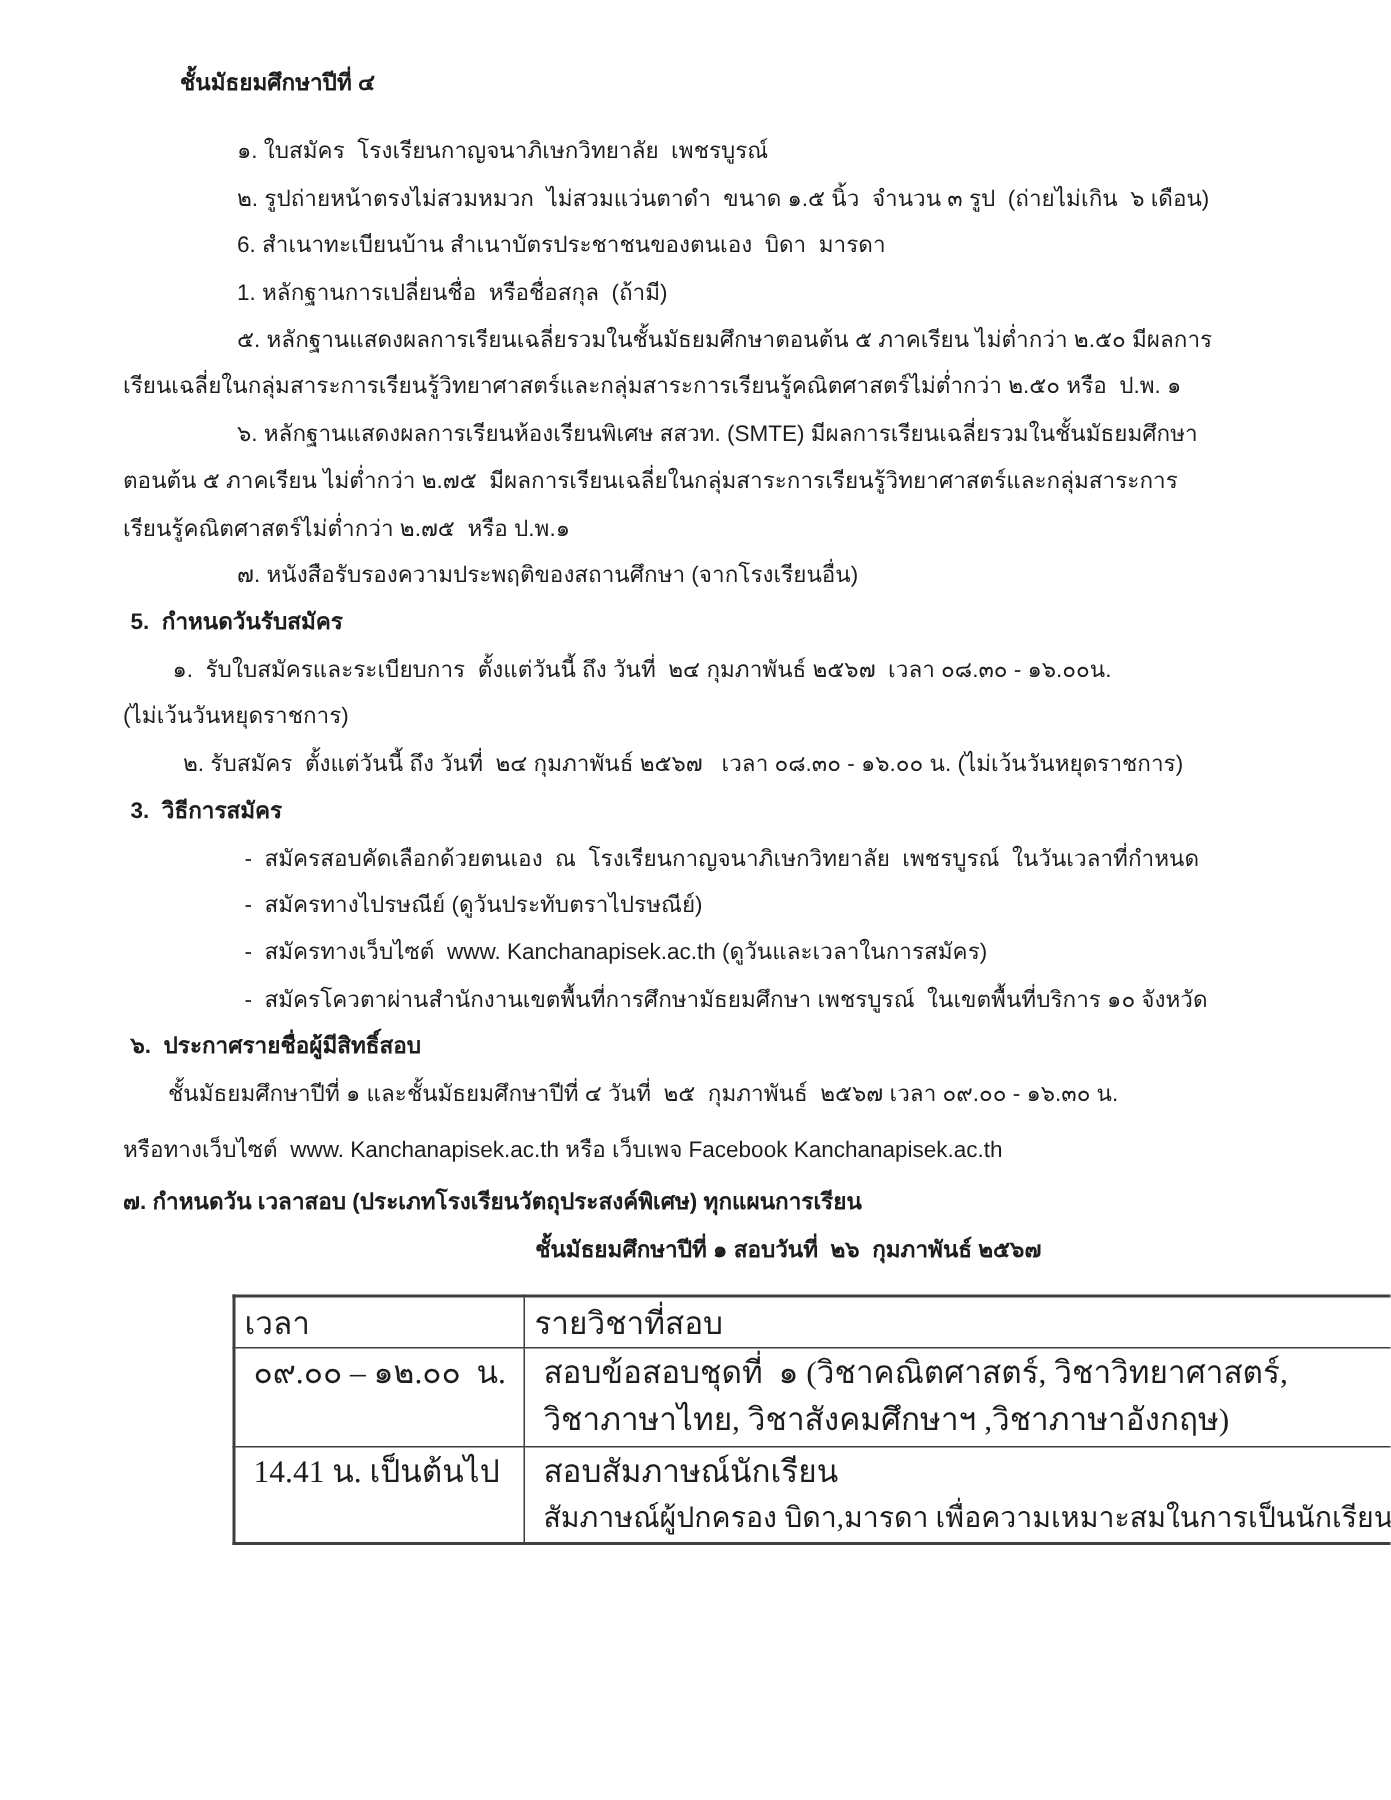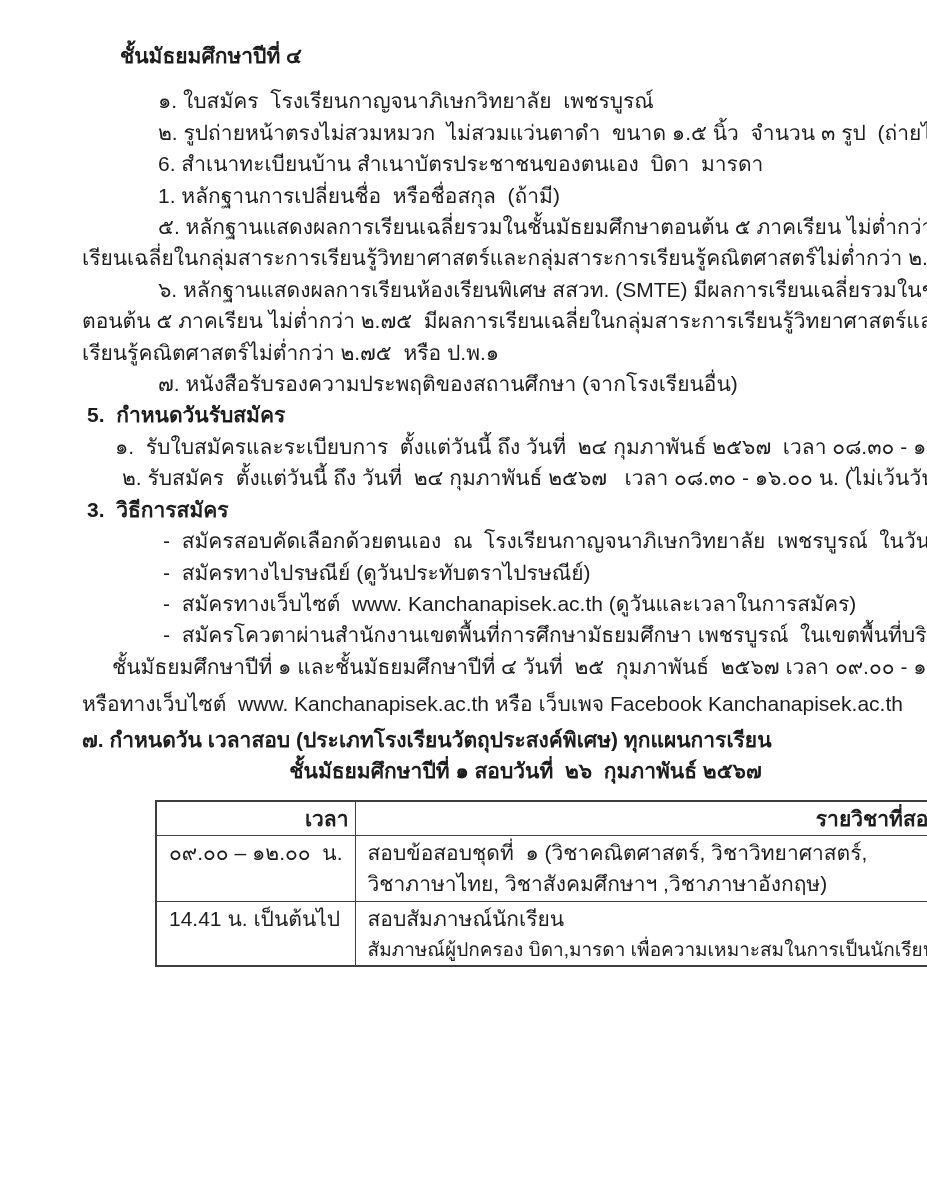--- a/index.html
+++ b/index.html
@@ -9,21 +9,21 @@
     color: #1d1d1d;
     -webkit-font-smoothing: antialiased;
   }
   .page {
     box-sizing: border-box;
     width: 927px; height: 1200px;
     padding: 40px 6px 0 82px;
     overflow: hidden;
   }
   .line {
-    font-size: 21px;
+    font-size: 15px;
     line-height: 31.4px;
     white-space: pre;
   }
   .bold { font-weight: 700; }
   
   .ind-title  { padding-left: 38px; }  
   .ind-item   { padding-left: 76px; }  
   .ind-sec    { padding-left: 5px;  }  
   .ind-sub1   { padding-left: 33px; }  
   .ind-sub2   { padding-left: 40px; }  
@@ -37,37 +37,37 @@
   table.exam-table {
     margin: 14px 0 0 73px;           
     border-collapse: collapse;
     table-layout: fixed;
   }
   table.exam-table, table.exam-table th, table.exam-table td {
     border: 1.6px solid #3e3e3e;
   }
   table.exam-table { border-width: 2px; }
   table.exam-table th {
-    font-weight: 700;
+    font-weight: 400;
     font-size: 21px;
     height: 33px;
-    text-align: right;
+    text-align: left;
     vertical-align: middle;
     padding: 0 6px;
   }
   table.exam-table td {
     vertical-align: top;
     padding: 1px 12px 0 12px;
     font-size: 21px;
   }
   .col-time { width: 110px; }
   .col-subject { width: 467px; }
   .row1 td { height: 64px; }
   .row2 td { height: 58px; }
-  .cell-line { line-height: 31px; white-space: pre; }
+  .cell-line { line-height: 31px; white-space: pre; font-family: Liberation Serif, serif; }
   .cell-line.small { font-size: 19px; }
 </style>
 </head>
 <body>
 
 <div class="page">
 
   <div class="line bold ind-title">ชั้นมัธยมศึกษาปีที่ ๔</div>
 
   <div class="line ind-item mt-after-title">๑. ใบสมัคร  โรงเรียนกาญจนาภิเษกวิทยาลัย  เพชรบูรณ์</div>
@@ -76,28 +76,30 @@
   <div class="line ind-item">1. หลักฐานการเปลี่ยนชื่อ  หรือชื่อสกุล  (ถ้ามี)</div>
   <div class="line ind-item">๕. หลักฐานแสดงผลการเรียนเฉลี่ยรวมในชั้นมัธยมศึกษาตอนต้น ๕ ภาคเรียน ไม่ต่ำกว่า ๒.๕๐ มีผลการ</div>
   <div class="line">เรียนเฉลี่ยในกลุ่มสาระการเรียนรู้วิทยาศาสตร์และกลุ่มสาระการเรียนรู้คณิตศาสตร์ไม่ต่ำกว่า ๒.๕๐ หรือ  ป.พ. ๑</div>
   <div class="line ind-item">๖. หลักฐานแสดงผลการเรียนห้องเรียนพิเศษ สสวท. (SMTE) มีผลการเรียนเฉลี่ยรวมในชั้นมัธยมศึกษา</div>
   <div class="line">ตอนต้น ๕ ภาคเรียน ไม่ต่ำกว่า ๒.๗๕  มีผลการเรียนเฉลี่ยในกลุ่มสาระการเรียนรู้วิทยาศาสตร์และกลุ่มสาระการ</div>
   <div class="line">เรียนรู้คณิตศาสตร์ไม่ต่ำกว่า ๒.๗๕  หรือ ป.พ.๑</div>
   <div class="line ind-item">๗. หนังสือรับรองความประพฤติของสถานศึกษา (จากโรงเรียนอื่น)</div>
 
   <div class="line bold ind-sec">5.  กำหนดวันรับสมัคร</div>
   <div class="line ind-sub1">๑.  รับใบสมัครและระเบียบการ  ตั้งแต่วันนี้ ถึง วันที่  ๒๔ กุมภาพันธ์ ๒๕๖๗  เวลา ๐๘.๓๐ - ๑๖.๐๐น.</div>
+  <div class="line">(ไม่เว้นวันหยุดราชการ)</div>
   <div class="line ind-sub2">๒. รับสมัคร  ตั้งแต่วันนี้ ถึง วันที่  ๒๔ กุมภาพันธ์ ๒๕๖๗   เวลา ๐๘.๓๐ - ๑๖.๐๐ น. (ไม่เว้นวันหยุดราชการ)</div>
 
   <div class="line bold ind-sec">3.  วิธีการสมัคร</div>
   <div class="line ind-bullet">-  สมัครสอบคัดเลือกด้วยตนเอง  ณ  โรงเรียนกาญจนาภิเษกวิทยาลัย  เพชรบูรณ์  ในวันเวลาที่กำหนด</div>
   <div class="line ind-bullet">-  สมัครทางไปรษณีย์ (ดูวันประทับตราไปรษณีย์)</div>
   <div class="line ind-bullet">-  สมัครทางเว็บไซต์  www. Kanchanapisek.ac.th (ดูวันและเวลาในการสมัคร)</div>
   <div class="line ind-bullet">-  สมัครโควตาผ่านสำนักงานเขตพื้นที่การศึกษามัธยมศึกษา เพชรบูรณ์  ในเขตพื้นที่บริการ ๑๐ จังหวัด</div>
 
+  <div class="line bold ind-sec">๖.  ประกาศรายชื่อผู้มีสิทธิ์สอบ</div>
   <div class="line ind-sub3">ชั้นมัธยมศึกษาปีที่ ๑ และชั้นมัธยมศึกษาปีที่ ๔ วันที่  ๒๕  กุมภาพันธ์  ๒๕๖๗ เวลา ๐๙.๐๐ - ๑๖.๓๐ น.</div>
   <div class="line mt-small">หรือทางเว็บไซต์  www. Kanchanapisek.ac.th หรือ เว็บเพจ Facebook Kanchanapisek.ac.th</div>
 
   <div class="line bold mt-tiny">๗. กำหนดวัน เวลาสอบ (ประเภทโรงเรียนวัตถุประสงค์พิเศษ) ทุกแผนการเรียน</div>
   <div class="line bold ind-title2">ชั้นมัธยมศึกษาปีที่ ๑ สอบวันที่  ๒๖  กุมภาพันธ์ ๒๕๖๗</div>
 
   <table class="exam-table">
     <thead>
       <tr>
         <th class="col-time">เวลา</th>

